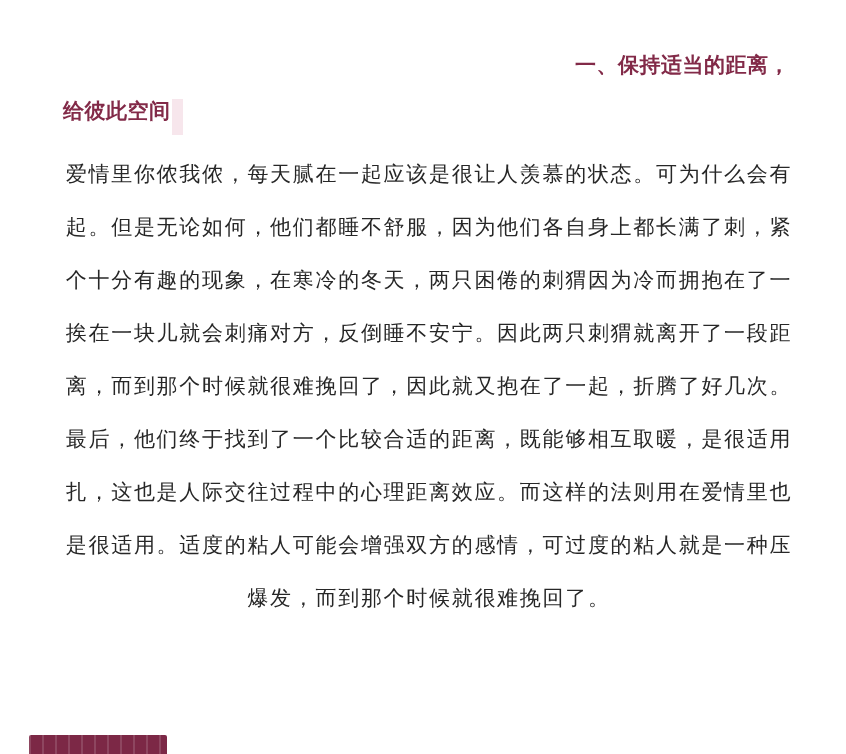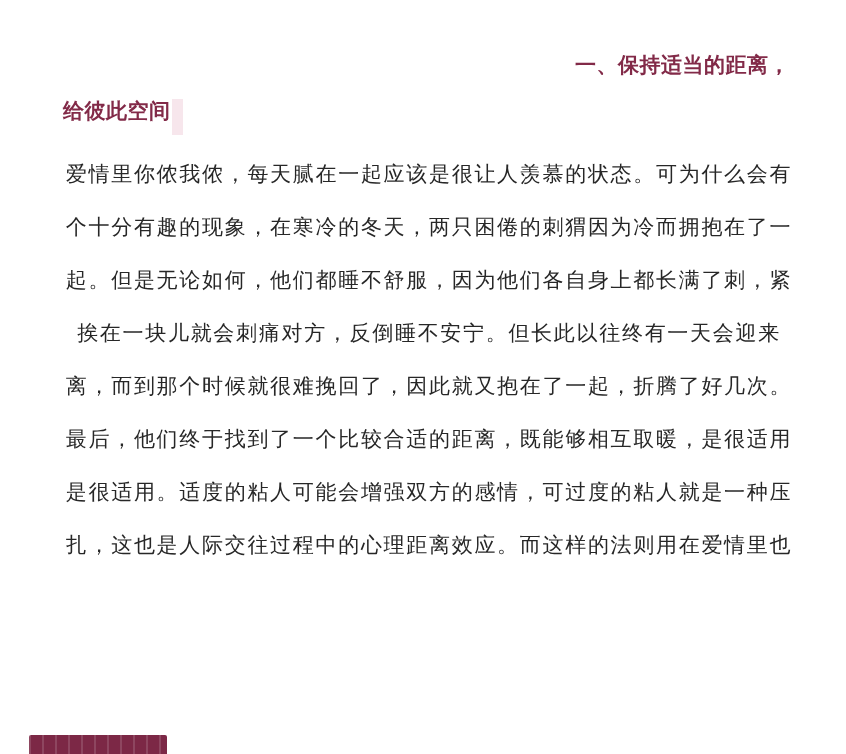--- a/index.html
+++ b/index.html
@@ -78,24 +78,25 @@
 <div id="page" style="--page-bg: #ffffff; --accent: #822A48; --ink: #272727; --pink: #F7E6EC; --blockmaroon: #7C2846;">
 
   <div id="heading-line-1" class="heading-line">一、保持适当的距离，</div>
 
   <div id="heading-line-2" class="heading-line">给彼此空间</div>
 
   <div id="pink-fragment"></div>
 
   <div id="body-paragraph">
     <div class="para-line">爱情里你侬我侬，每天腻在一起应该是很让人羡慕的状态。可为什么会有</div>
+    <div class="para-line">起。但是无论如何，他们都睡不舒服，因为他们各自身上都长满了刺，紧</div>
     <div class="para-line">个十分有趣的现象，在寒冷的冬天，两只困倦的刺猬因为冷而拥抱在了一</div>
-    <div class="para-line">起。但是无论如何，他们都睡不舒服，因为他们各自身上都长满了刺，紧</div>
-    <div class="para-line">挨在一块儿就会刺痛对方，反倒睡不安宁。但长此以往终有一天会迎来</div>
+    <div class="para-line">挨在一块儿就会刺痛对方，反倒睡不安宁。因此两只刺猬就离开了一段距</div>
     <div class="para-line">离，而到那个时候就很难挽回了，因此就又抱在了一起，折腾了好几次。</div>
     <div class="para-line">最后，他们终于找到了一个比较合适的距离，既能够相互取暖，是很适用</div>
+    <div class="para-line">扎，这也是人际交往过程中的心理距离效应。而这样的法则用在爱情里也</div>
     <div class="para-line">是很适用。适度的粘人可能会增强双方的感情，可过度的粘人就是一种压</div>
-    <div class="para-line">扎，这也是人际交往过程中的心理距离效应。而这样的法则用在爱情里也</div>
+    <div class="para-line">爆发，而到那个时候就很难挽回了。</div>
   </div>
 
   <div id="cutoff-highlight"></div>
 
 </div>
 
 </body></html>

